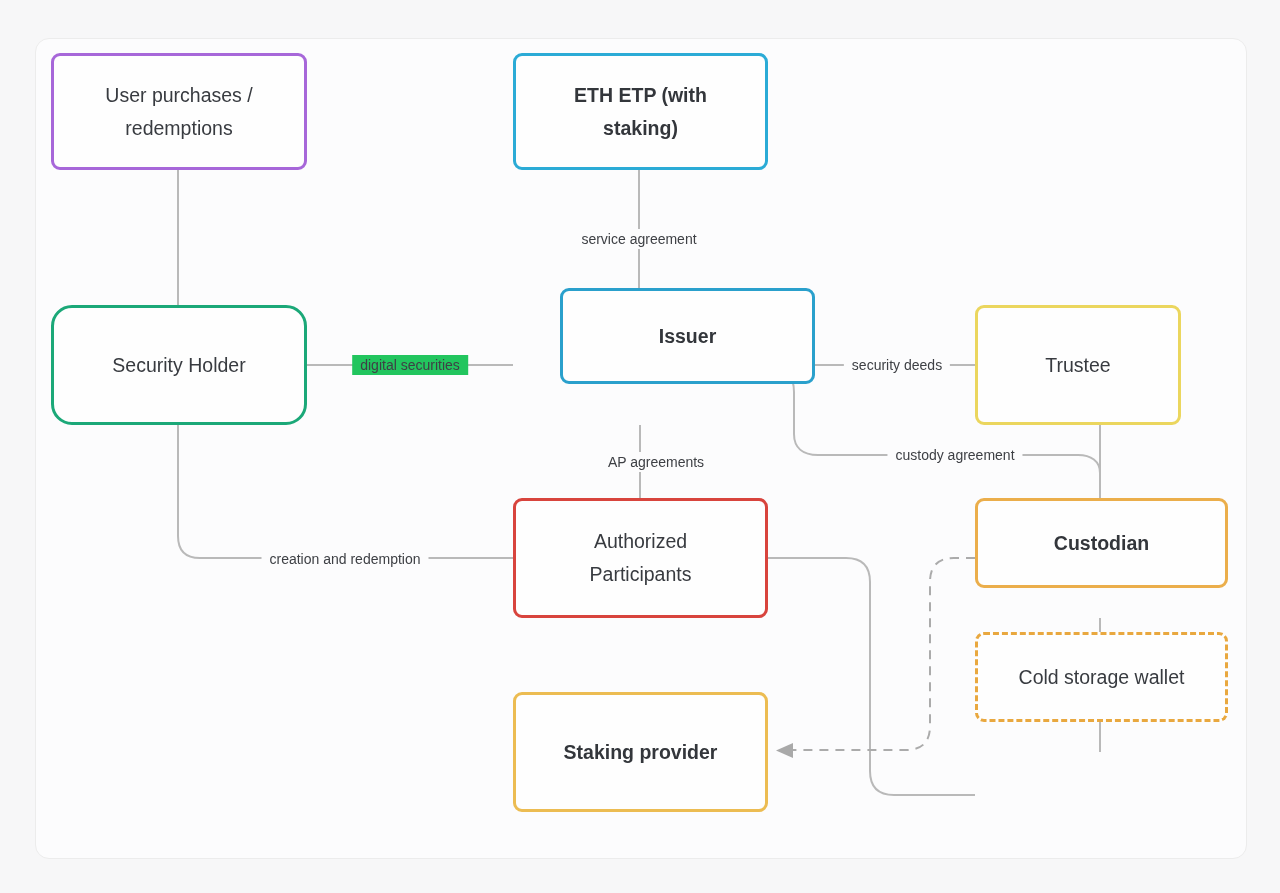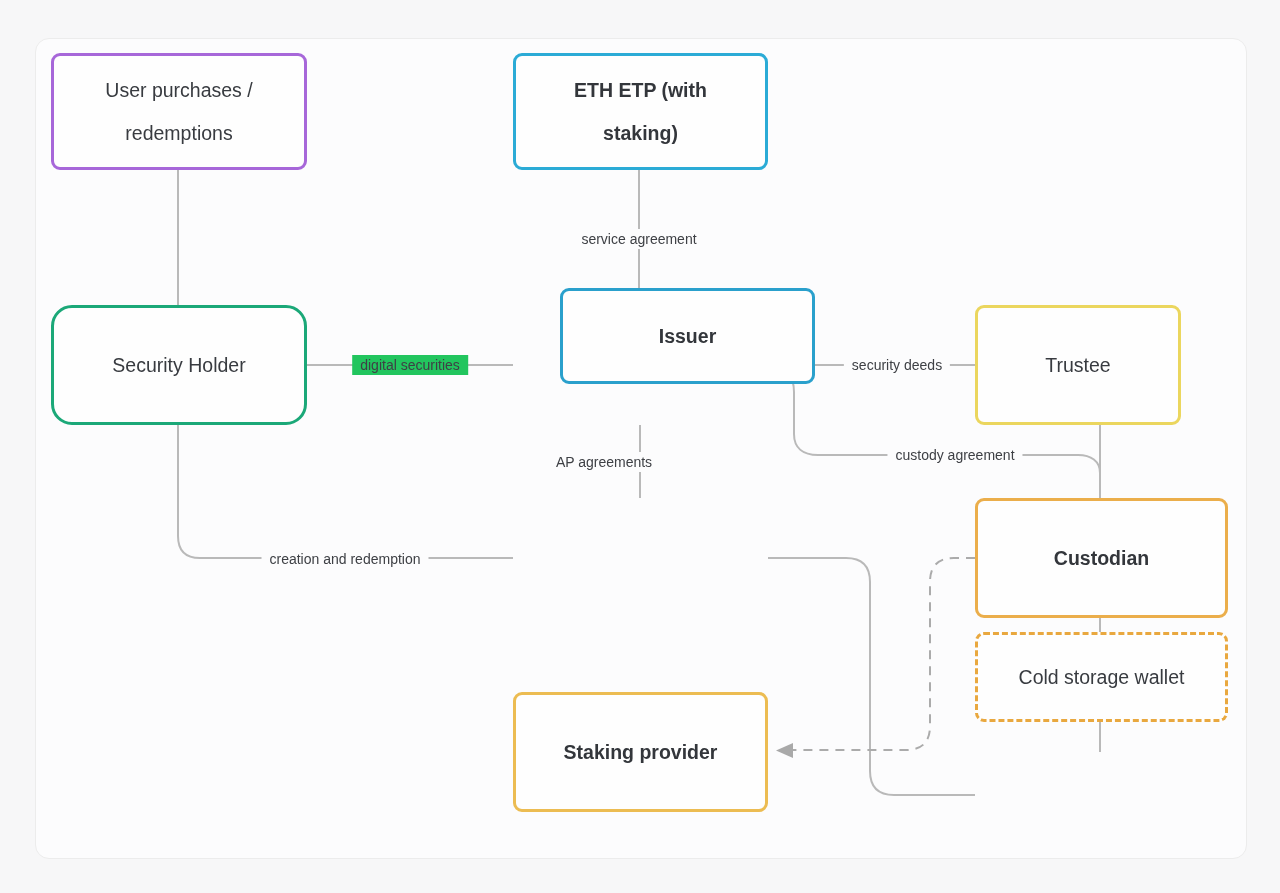--- a/index.html
+++ b/index.html
@@ -13,21 +13,21 @@
   .stage{position:absolute;inset:0;}
   .card{
     position:absolute;left:35px;top:38px;width:1210px;height:819px;
     background:#fcfcfd;border:1px solid #ececec;border-radius:14px;
   }
   svg.wires{position:absolute;left:0;top:0;width:1280px;height:893px;z-index:1;pointer-events:none;}
   .node{
     position:absolute;z-index:2;box-sizing:border-box;
     background:#fefefe;border:3px solid #999;border-radius:9px;
     display:flex;align-items:center;justify-content:center;text-align:center;
-    color:#383b40;font-size:19.5px;line-height:43px;
+    color:#383b40;font-size:19.5px;line-height:33px;
   }
   .node.bold{font-weight:700;color:#33363b;}
   .node.dashed{border-style:dashed;}
   .node-label{white-space:pre-line;}
   .edge-label{
     position:absolute;z-index:3;transform:translate(-50%,-50%);
     background:#fcfcfd;padding:2px 8px;
     font-size:14px;color:#3e4045;white-space:nowrap;text-align:center;
   }
 </style>
@@ -67,29 +67,33 @@
   </div>
   <div class="node" style="left: 51px; top: 305px; width: 256px; height: 120px; border-color: rgb(27, 168, 120); border-radius: 21px;">
     <span class="node-label">Security Holder</span>
   </div>
   <div class="node bold" style="left: 513px; top: 288px; width: 255px; height: 96px; border-color: rgb(42, 160, 204); margin-left: 47px;">
     <span class="node-label">Issuer</span>
   </div>
   <div class="node" style="left: 975px; top: 305px; width: 206px; height: 120px; border-color: rgb(235, 214, 94);">
     <span class="node-label">Trustee</span>
   </div>
-  <div class="node bold" style="left: 975px; top: 498px; width: 253px; height: 120px; border-color: rgb(235, 174, 75);">
+  <div class="node" style="left: 513px; top: 498px; width: 255px; height: 120px; border-color: rgb(216, 68, 61);">
+    <span class="node-label">Authorized
+Participants</span>
+  </div>
+  <div class="node bold" style="left: 975px; top: 498px; width: 253px; height: 90px; border-color: rgb(235, 174, 75);">
     <span class="node-label">Custodian</span>
   </div>
   <div class="node bold" style="left: 513px; top: 692px; width: 255px; height: 120px; border-color: rgb(236, 188, 82);">
     <span class="node-label">Staking provider</span>
   </div>
   <div class="node dashed" style="left: 975px; top: 632px; width: 253px; height: 90px; border-color: rgb(233, 168, 63);">
     <span class="node-label">Cold storage wallet</span>
   </div>
 
   <div class="edge-label" style="left: 639px; top: 239px; background: rgb(252, 252, 253);">service agreement</div>
   <div class="edge-label" style="left: 410px; top: 365px; background: #22c55e;">digital securities</div>
   <div class="edge-label" style="left: 897px; top: 365px; background: rgb(252, 252, 253);">security deeds</div>
   <div class="edge-label" style="left: 955px; top: 455px; background: rgb(252, 252, 253);">custody agreement</div>
-  <div class="edge-label" style="left: 604px; top: 462px; background: rgb(252, 252, 253);">AP agreements</div>
+  <div class="edge-label" style="left: 656px; top: 462px; background: rgb(252, 252, 253);">AP agreements</div>
   <div class="edge-label" style="left: 345px; top: 559px; background: rgb(252, 252, 253);">creation and redemption</div>
 </div>
 
 </body></html>

